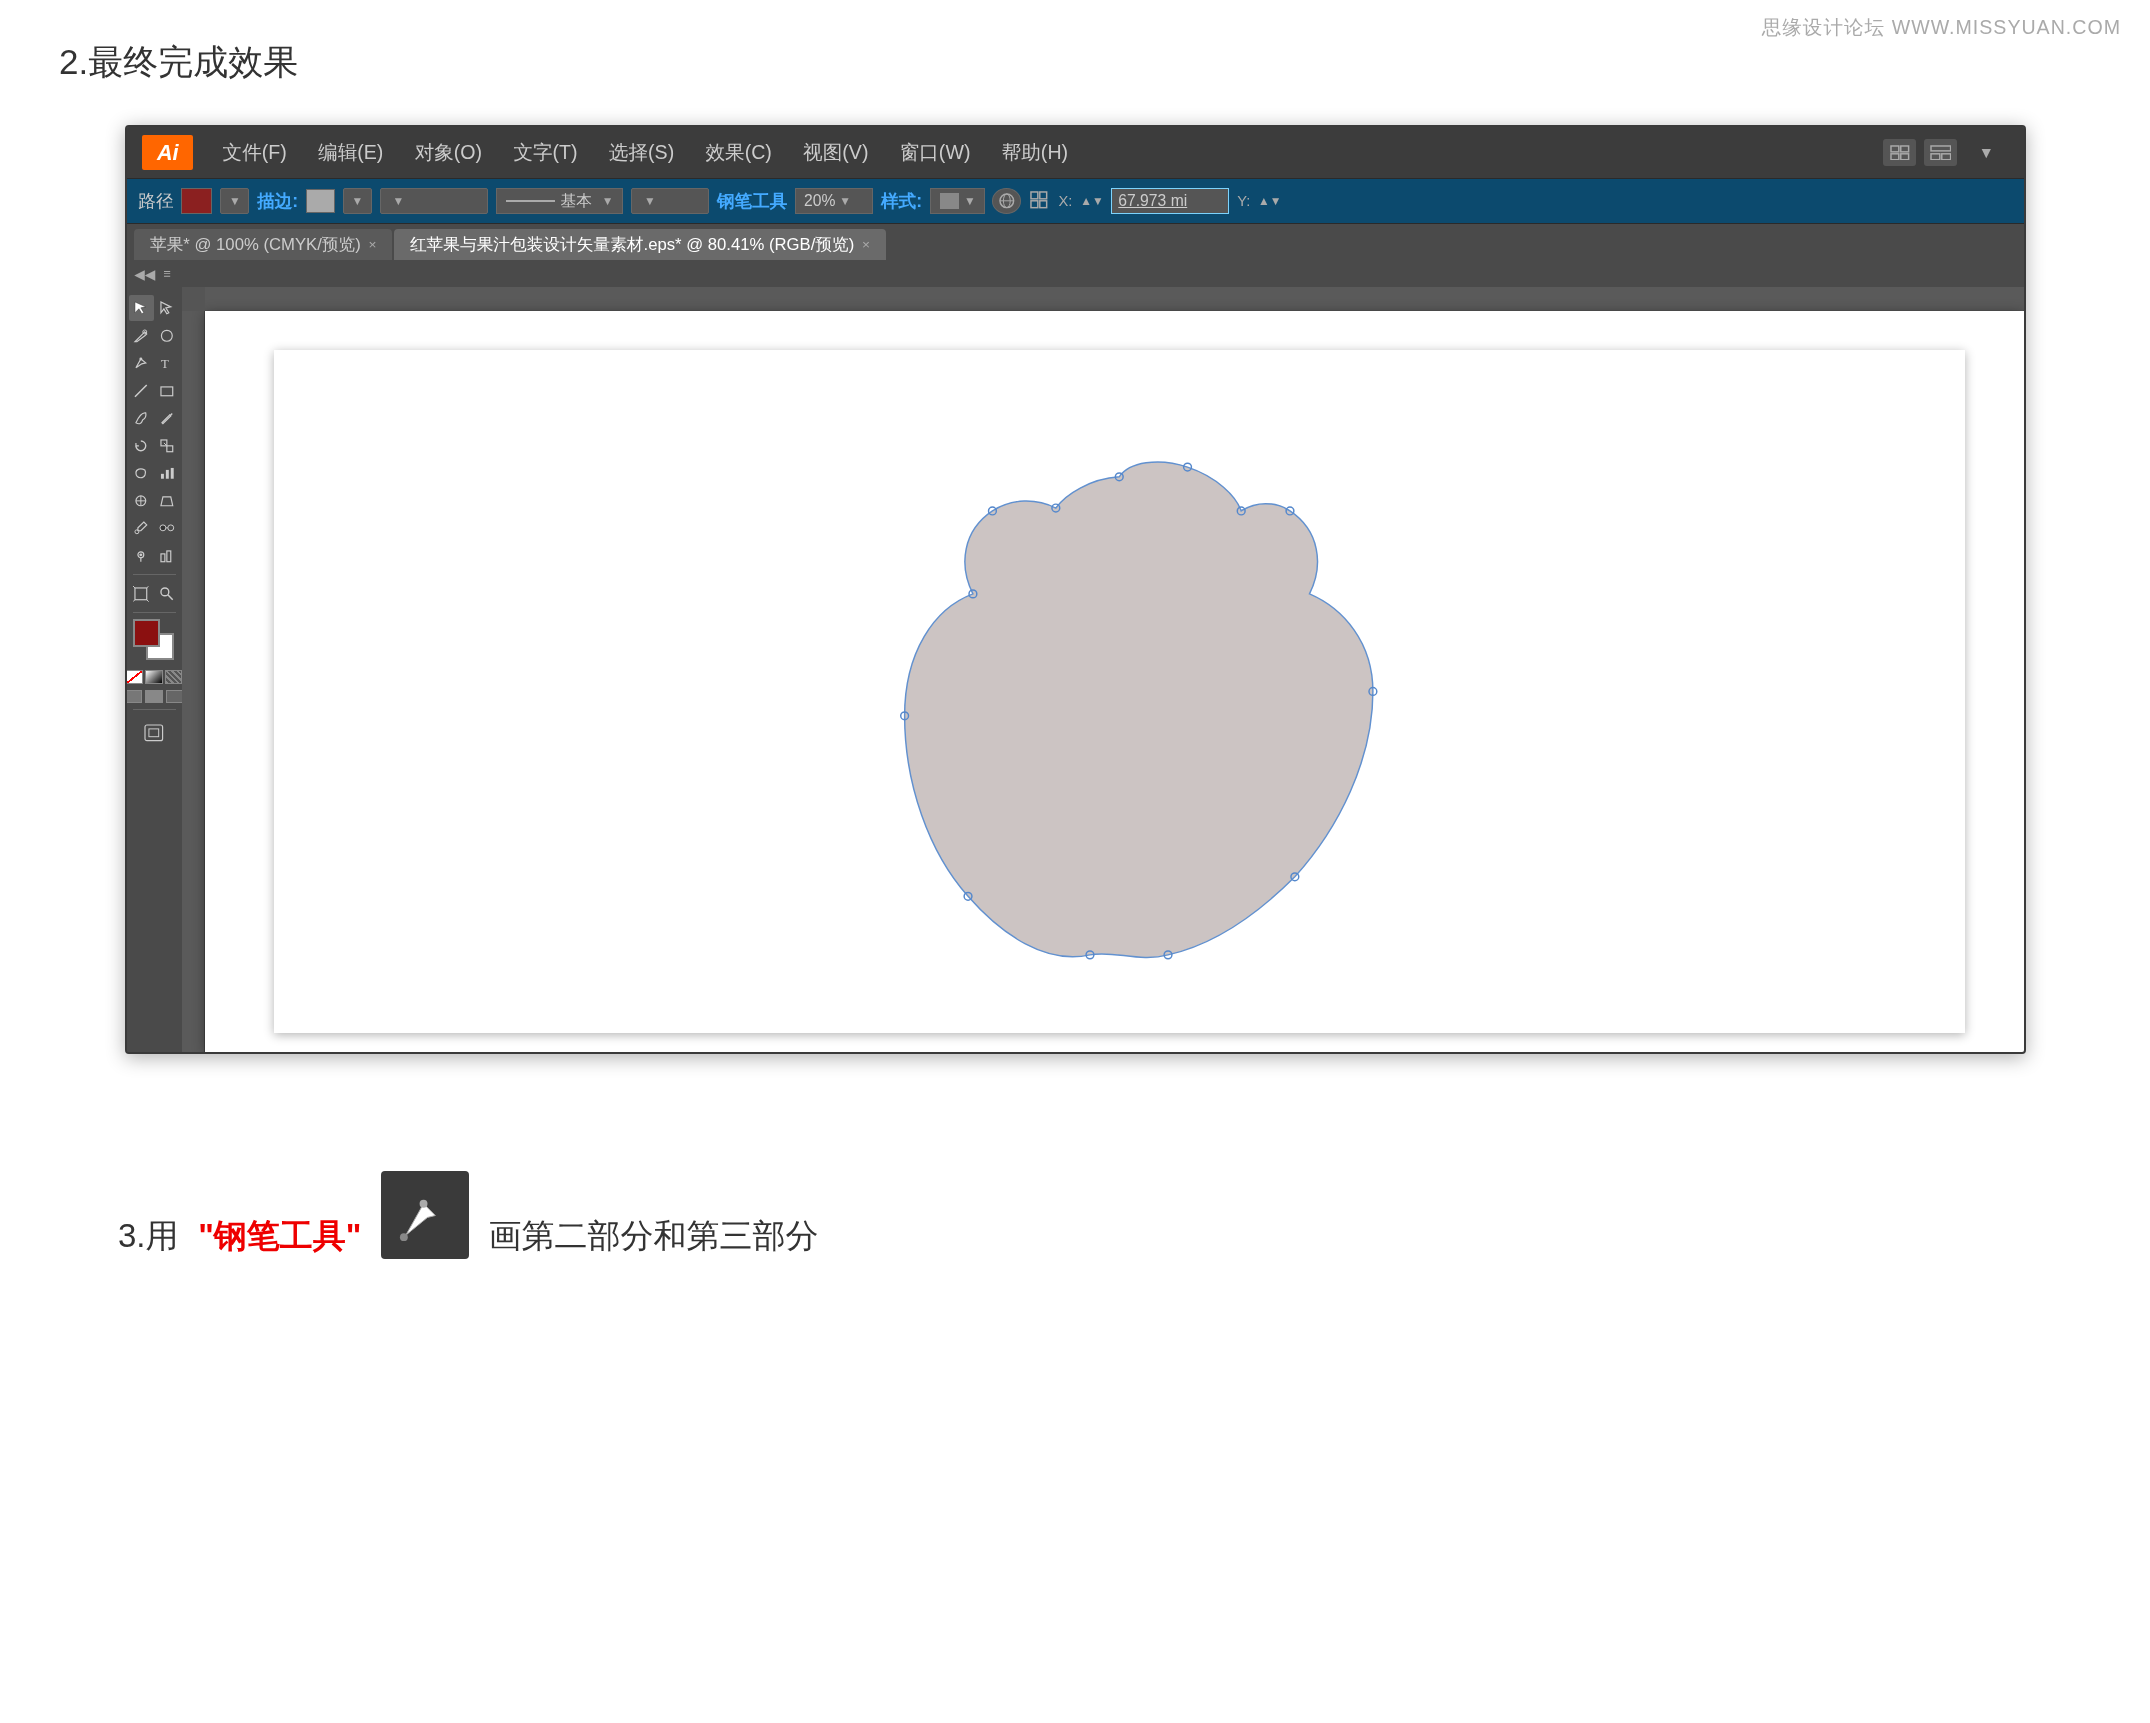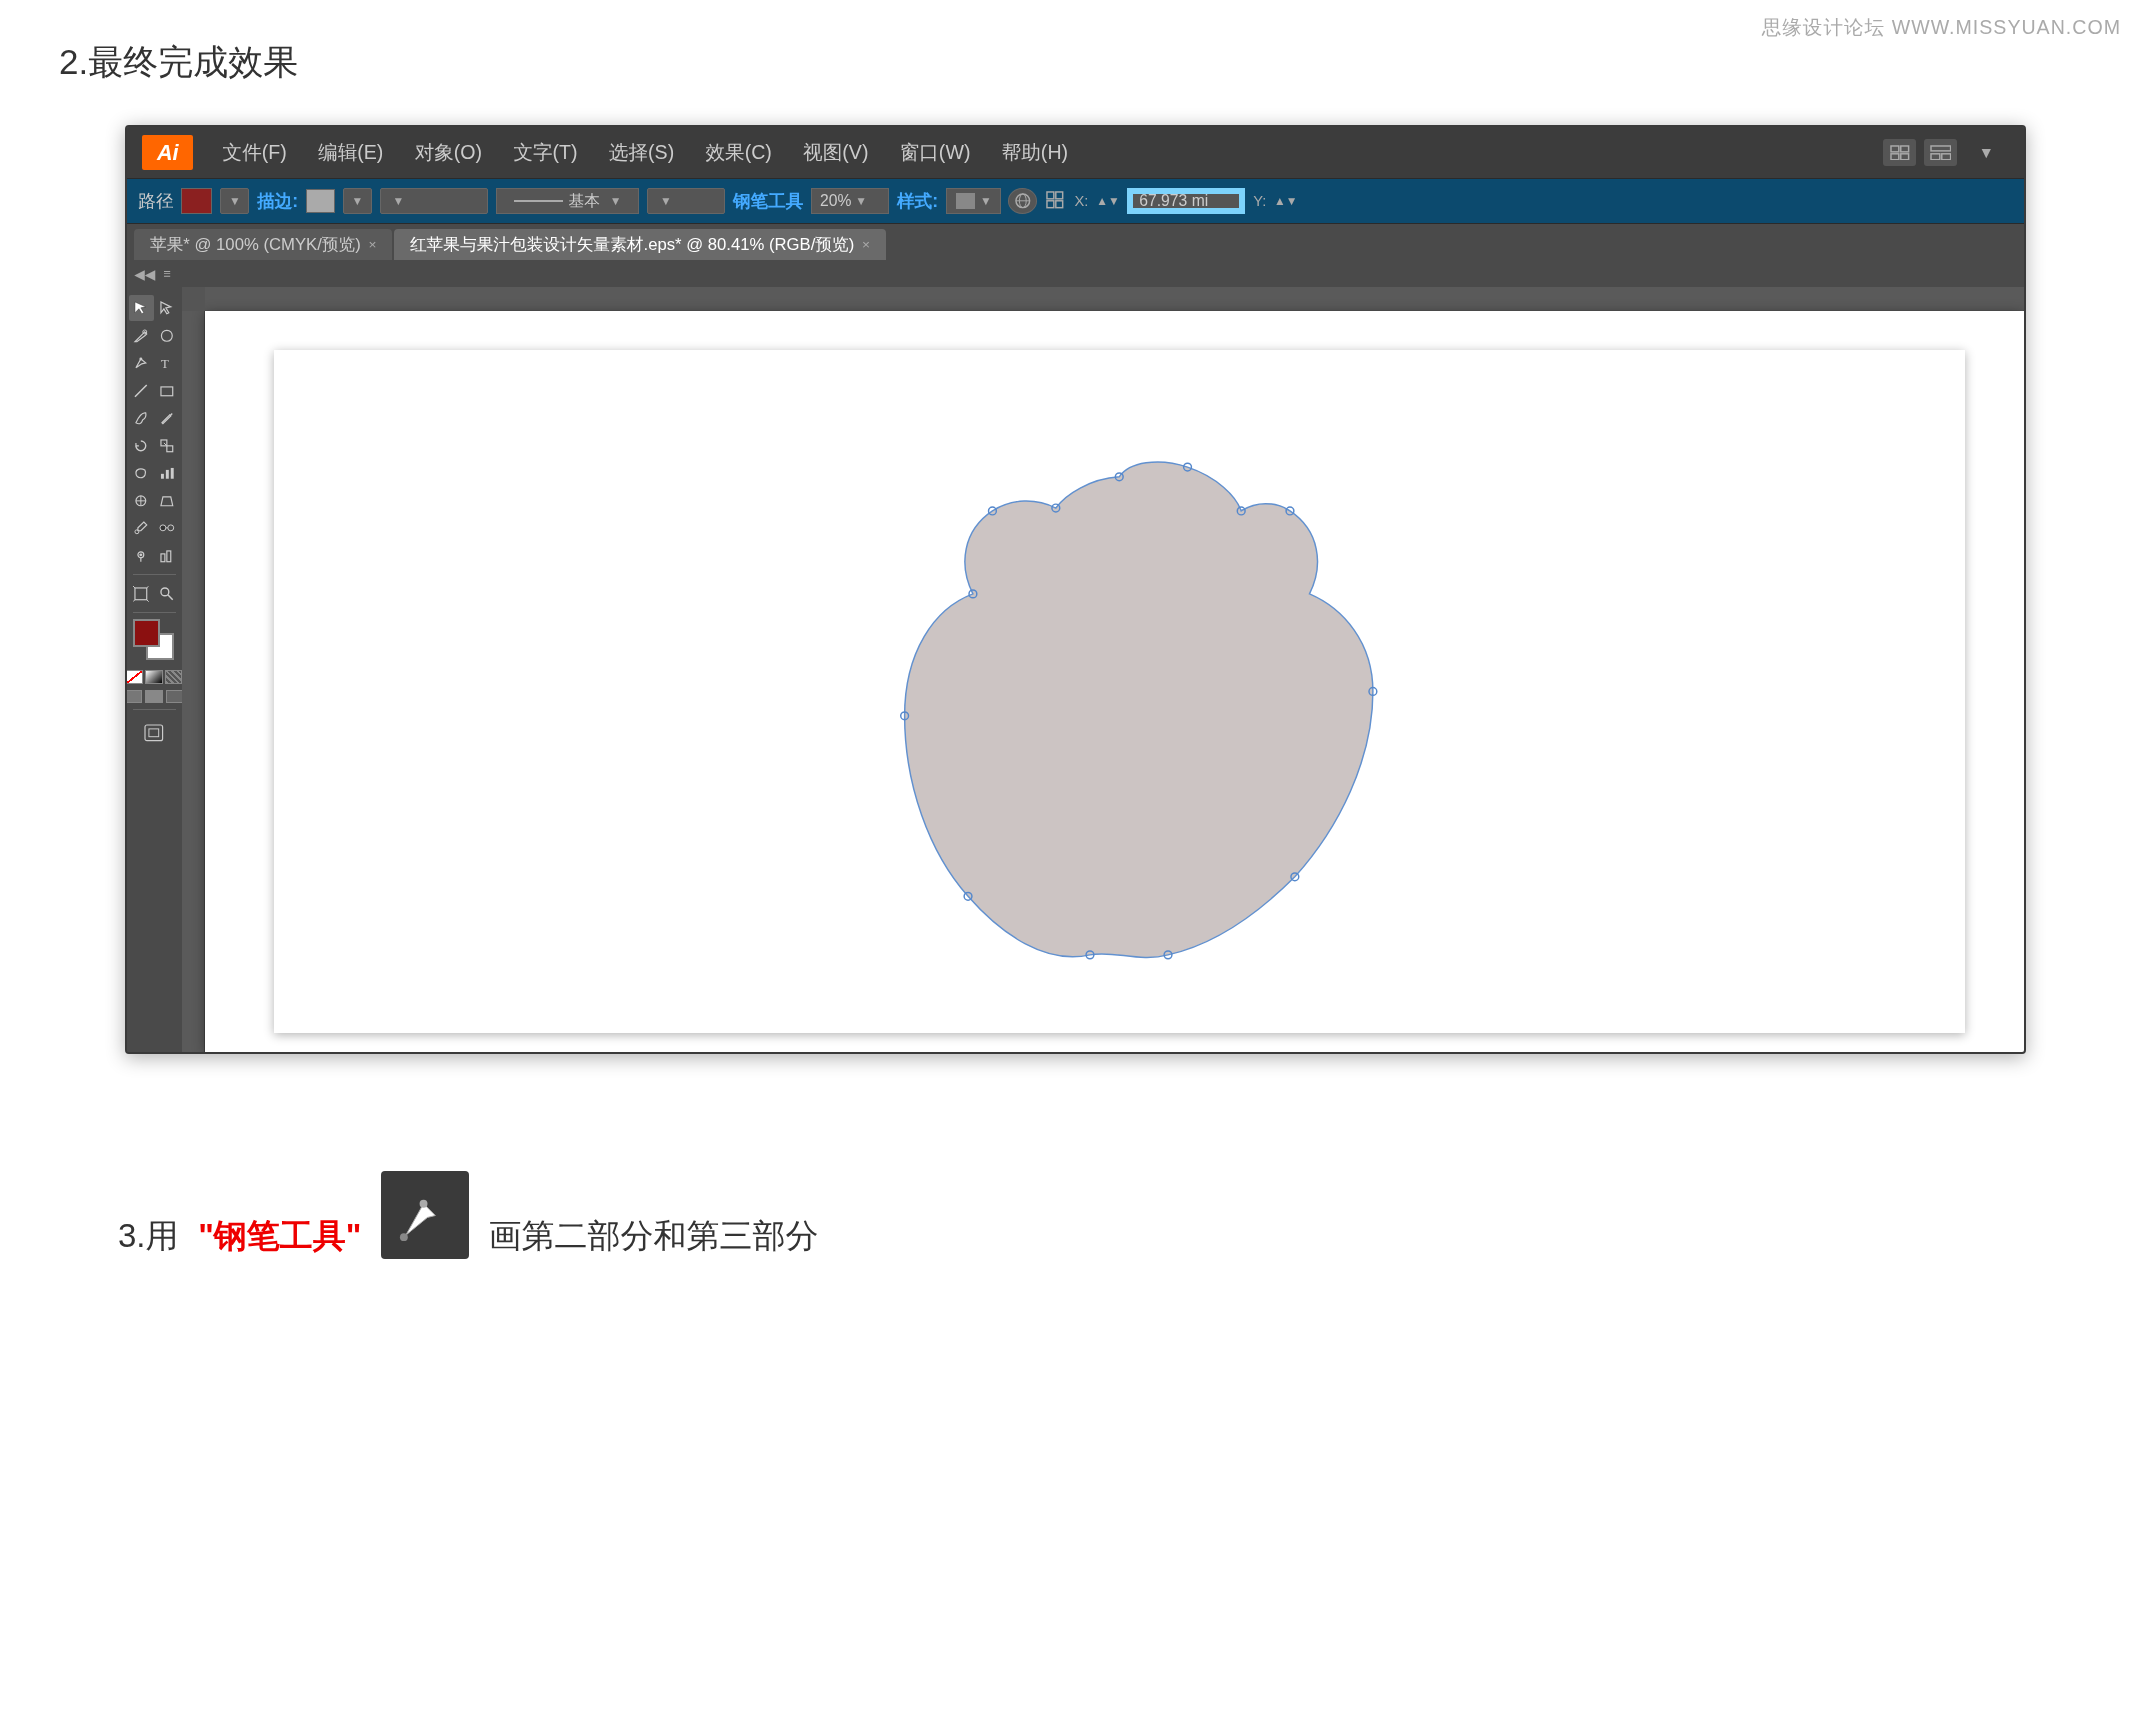--- a/index.html
+++ b/index.html
@@ -145,21 +145,21 @@
       height: 23.5px;
       background: #aaa;
       border: 1px solid #666;
     }
 
     .line-style-box {
       display: flex;
       align-items: center;
       background: #555;
       border: 1px solid #666;
-      padding: 2px 17px;
+      padding: 2px 9px;
       height: 25.5px;
       gap: 5.9px;
     }
 
     .line-dash {
       width: 49px;
       height: 2px;
       background: #aaa;
     }
 
@@ -194,28 +194,29 @@
       font-size: 15.7px;
       padding: 2px 7.8px;
       height: 25.5px;
       display: flex;
       align-items: center;
       gap: 3.9px;
     }
 
     .coord-box {
       background: #555;
-      border: 6px solid #7dd3fc;
+      border: 1px solid #7dd3fc;
       color: #ccc;
       font-size: 15.7px;
       padding: 2px 5.9px;
       height: 25.5px;
       display: flex;
       align-items: center;
       min-width: 118px;
+      text-decoration: underline;
     }
 
     
     .tabs-bar {
       background: #4a4a4a;
       height: 37px;
       display: flex;
       align-items: flex-end;
       padding: 0 7.8px;
       border-top: 1px solid #2a2a2a;

